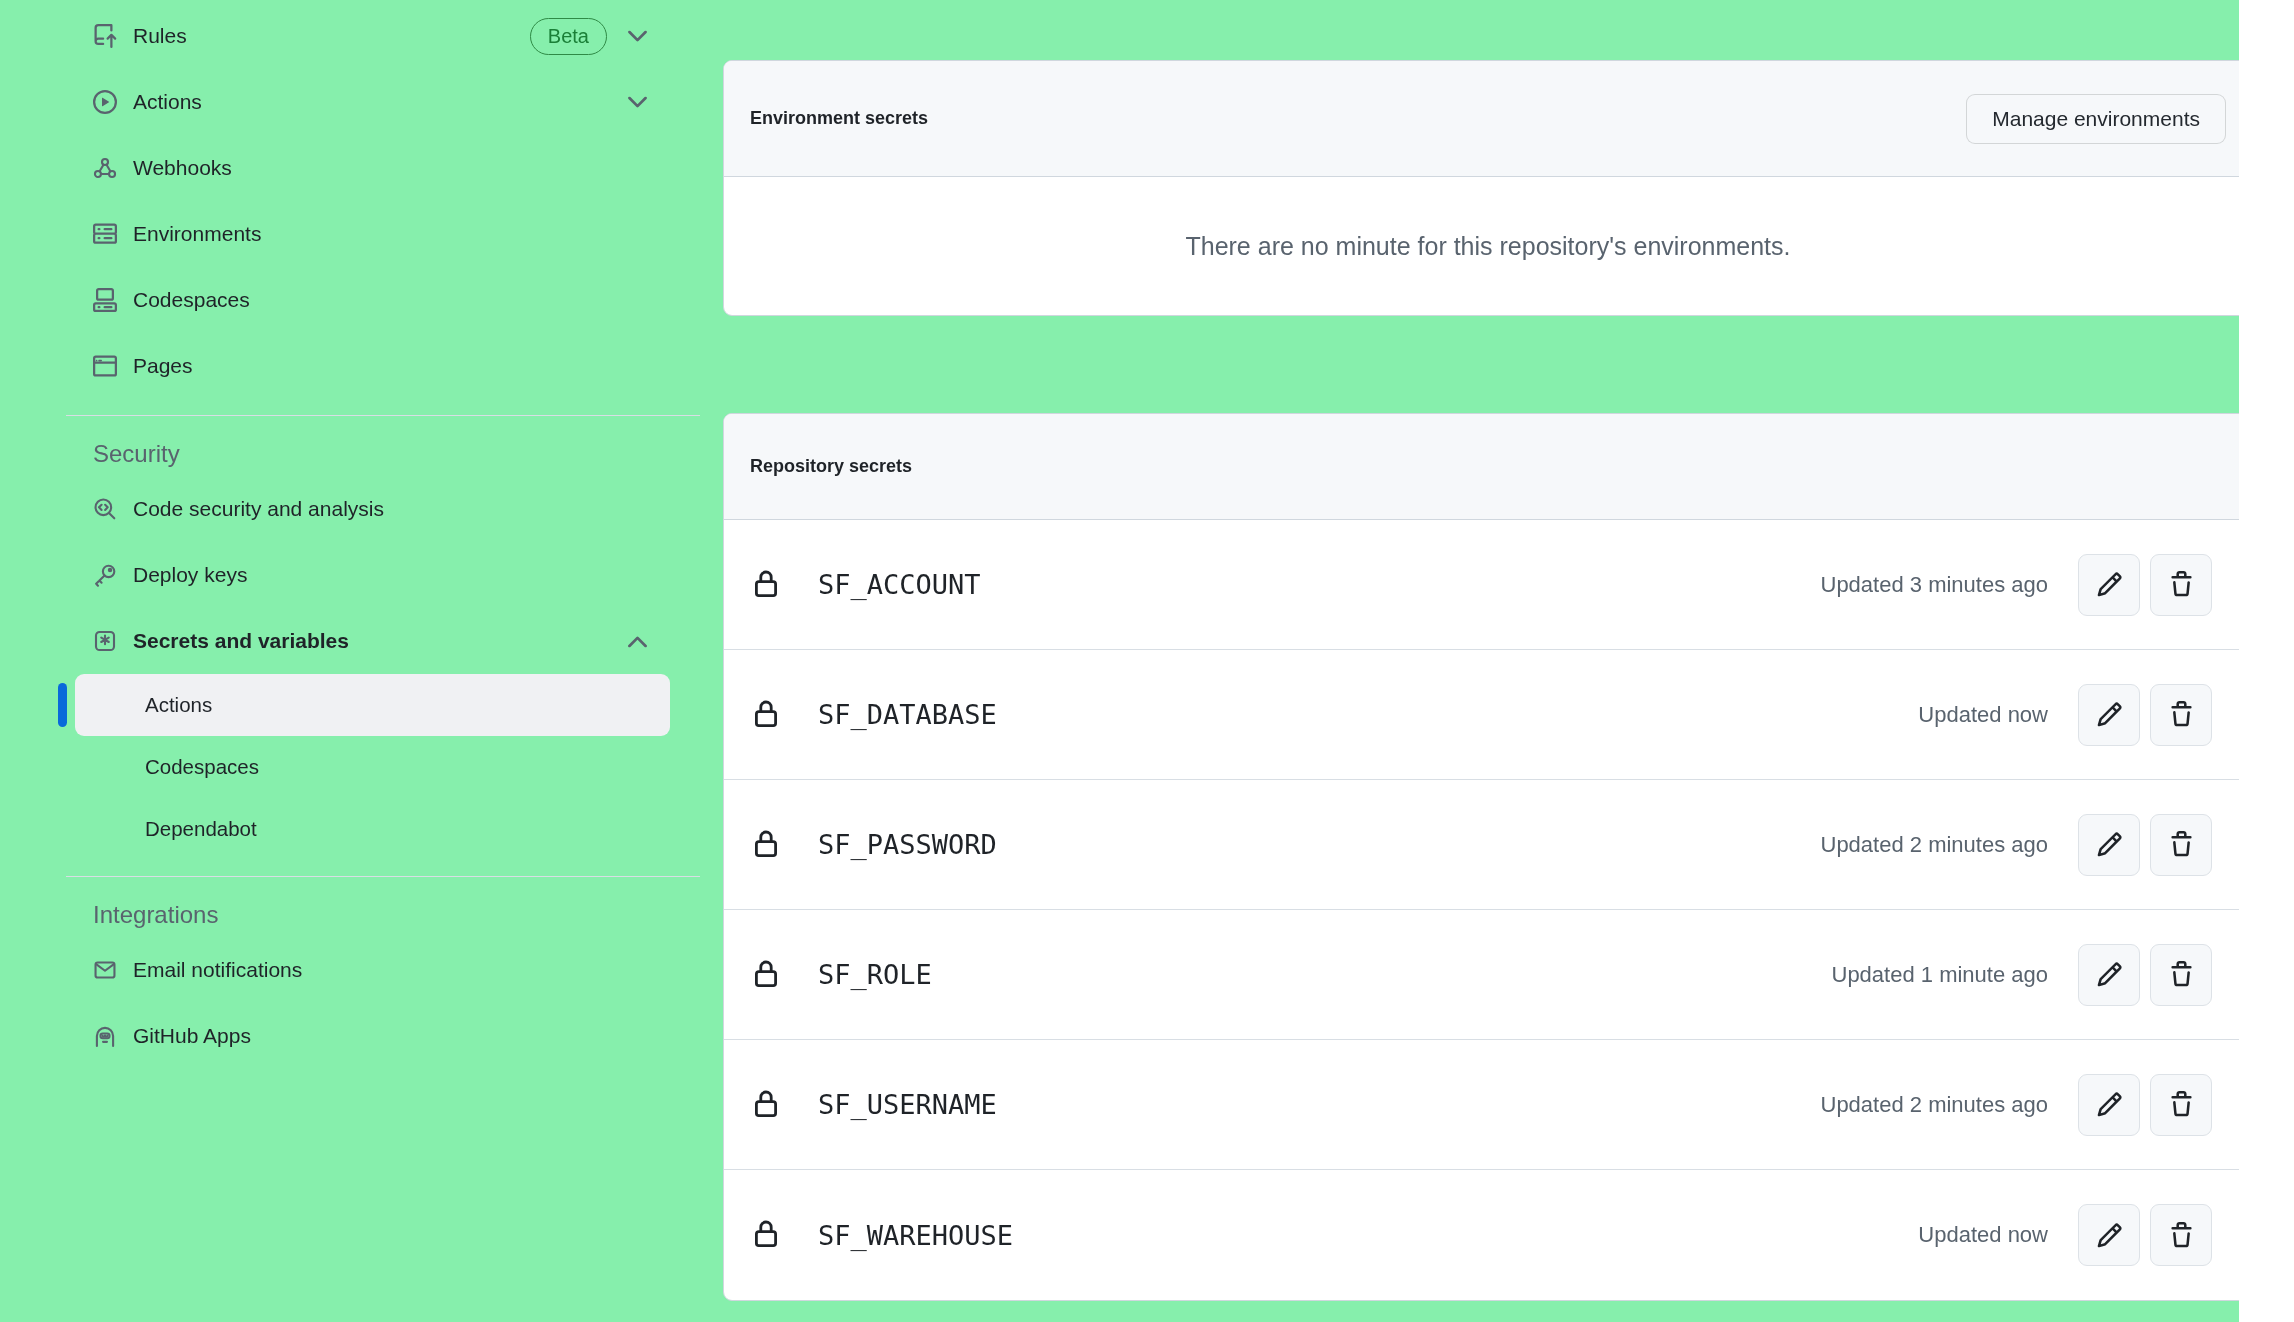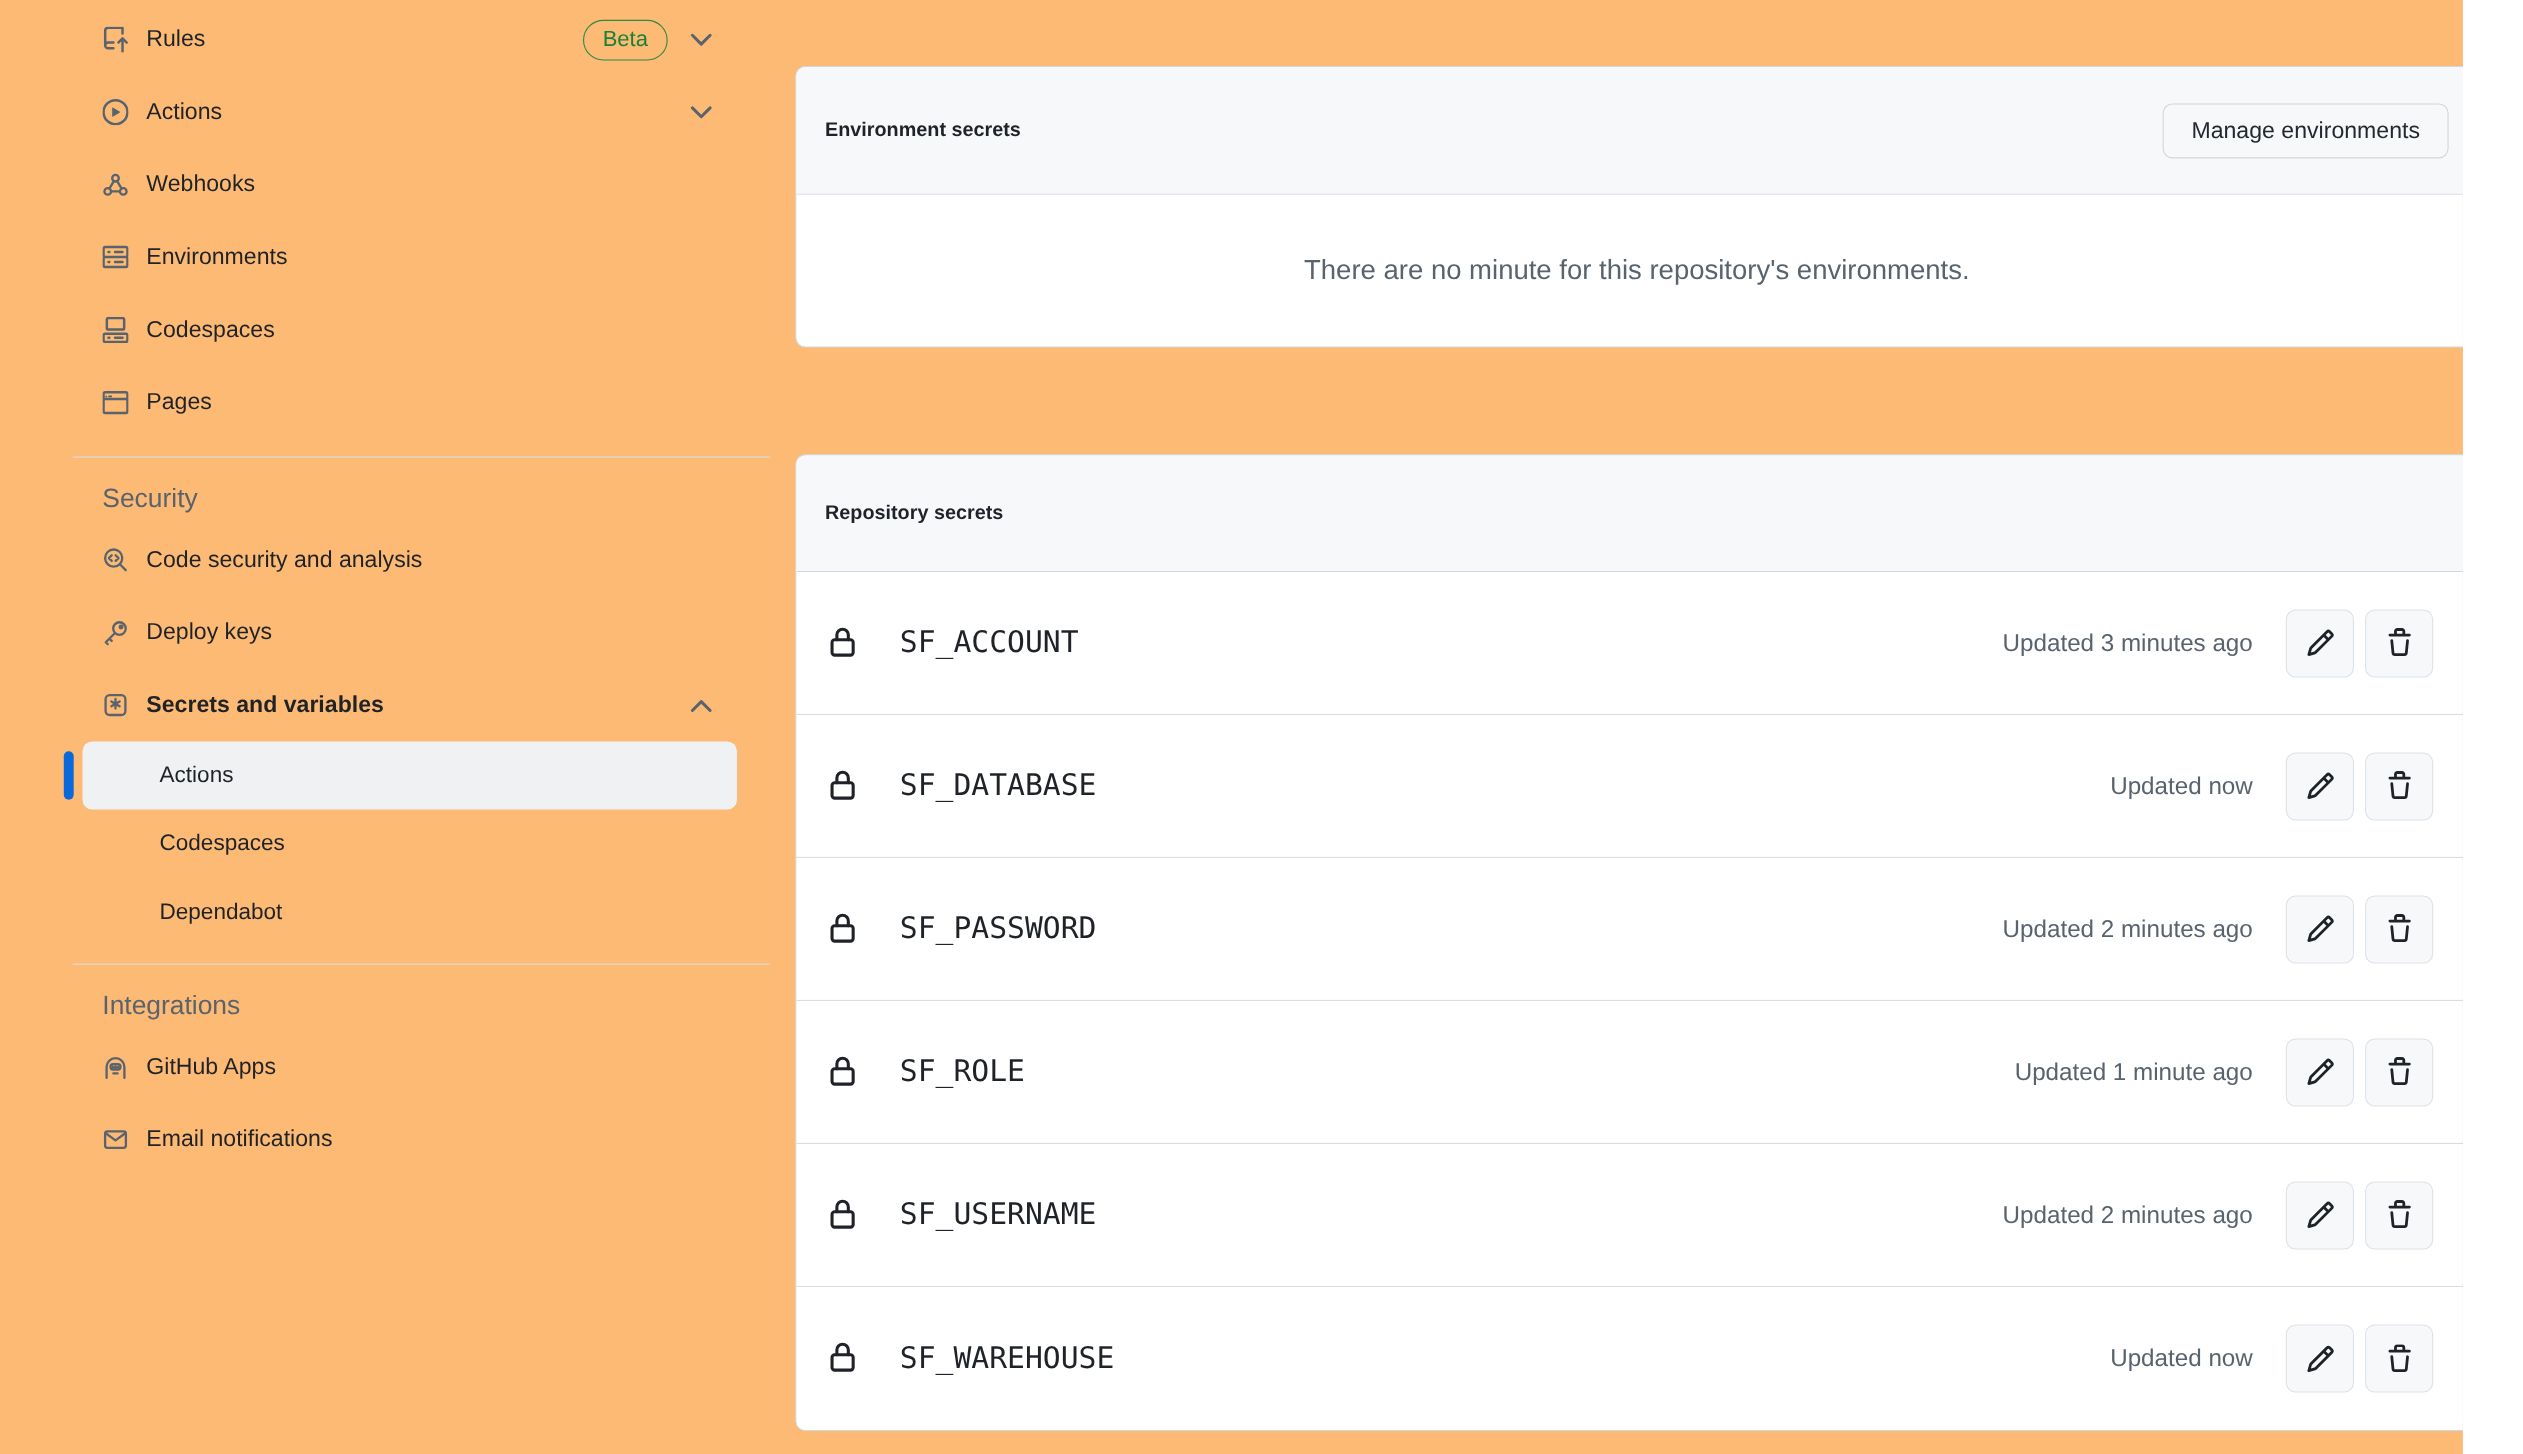--- a/index.html
+++ b/index.html
@@ -1,18 +1,18 @@
 <!DOCTYPE html>
 <html><head>
 <meta charset="utf-8">
 <style>
   * { margin:0; padding:0; box-sizing:border-box; }
   html,body { background:#fff; }
   .screen {
-    position:relative; width:2239px; height:1322px; background:#fdba74;
+    position:relative; width:2239px; height:1322px; background:#86efac;
     font-family:"Liberation Sans", sans-serif; color:#1f2328; overflow:hidden;
   }
   
   .sidebar { position:absolute; left:60px; top:3px; width:645px; }
   .nav-item {
     display:flex; align-items:center; height:66px;
     padding:0 57px 0 33px; cursor:pointer; border-radius:9px;
     font-size:21px; color:#1f2328;
   }
   .nav-icon { width:24px; height:24px; margin-right:16px; color:#59636e; flex:none; display:flex; align-items:center; }
@@ -279,33 +279,33 @@
       <span>Dependabot</span>
     </div>
 
     <hr class="side-divider">
 
     <div class="section-title">Integrations</div>
 
     <div class="nav-item">
       <span class="nav-icon">
           <svg class="si" width="24" height="24" viewBox="0 0 16 16">
+            <use href="#i-mail"></use>
+          </svg>
+        </span>
+      <span class="nav-label">Email notifications</span>
+    </div>
+
+    <div class="nav-item">
+      <span class="nav-icon">
+          <svg class="si" width="24" height="24" viewBox="0 0 16 16">
             <use href="#i-apps"></use>
           </svg>
         </span>
       <span class="nav-label">GitHub Apps</span>
-    </div>
-
-    <div class="nav-item">
-      <span class="nav-icon">
-          <svg class="si" width="24" height="24" viewBox="0 0 16 16">
-            <use href="#i-mail"></use>
-          </svg>
-        </span>
-      <span class="nav-label">Email notifications</span>
     </div>
 
   </nav>
 
   <main class="main">
 
     <section class="panel panel-env">
       <header class="panel-header">
         <span class="panel-title">Environment secrets</span>
         <button class="btn">Manage environments</button>

